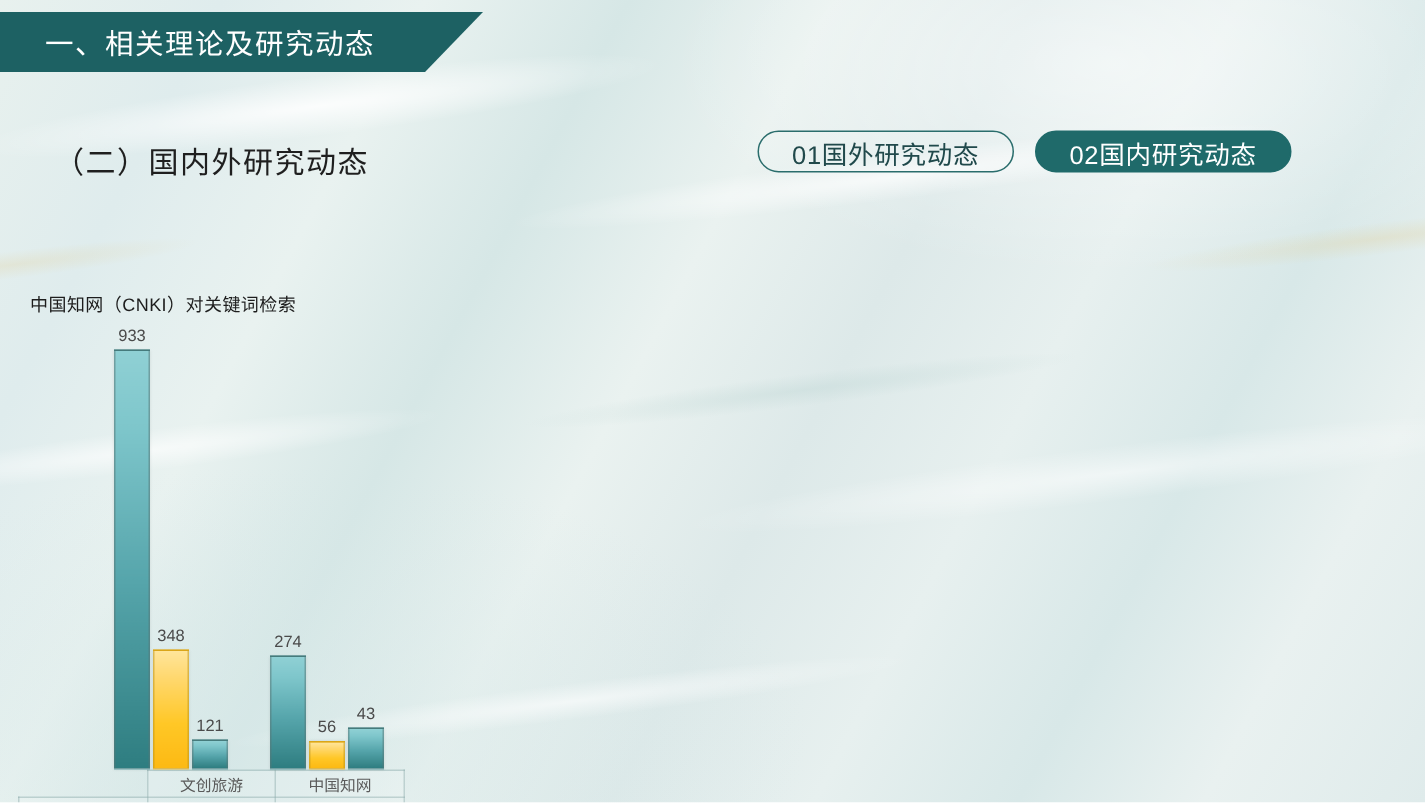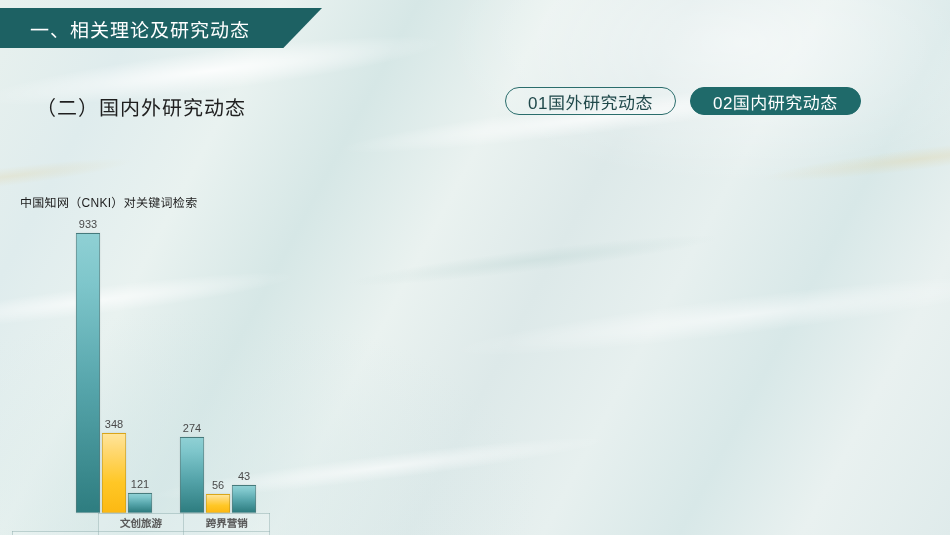--- a/index.html
+++ b/index.html
@@ -159,21 +159,20 @@
     font-size: 10.5px;
     color: #5a5a5a;
     table-layout: fixed;
   }
   .cdt td {
     border: 1px solid rgba(140,170,170,.45);
     height: 17px;
     text-align: center;
     padding: 0 16px;
     background: rgba(255,255,255,.18);
-    font-weight: bold;
   }
   .cdt td.legendcell {
     text-align: left;
     width: 72px;
     padding-left: 3px;
     white-space: nowrap;
     color: #3f3f3f;
   }
   .cdt td.blank { border: none; background: none; }
 </style>
@@ -220,21 +219,21 @@
           <span class="bar-label">43</span>
         </div>
       </div>
     </div>
 
     <table class="cdt">
       <tbody>
           <tr>
         <td class="blank"></td>
         <td>文创旅游</td>
-        <td>跨界营销</td>
+        <td>中国知网</td>
       </tr>
       <tr>
         <td class="legendcell">
           
         </td>
         <td>933</td>
         <td>274</td>
       </tr>
 
     </tbody>

